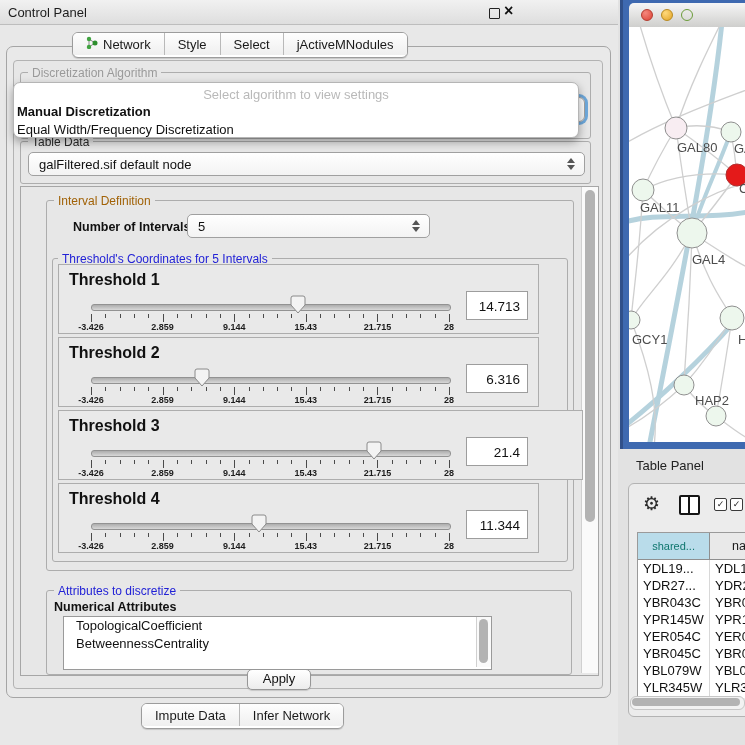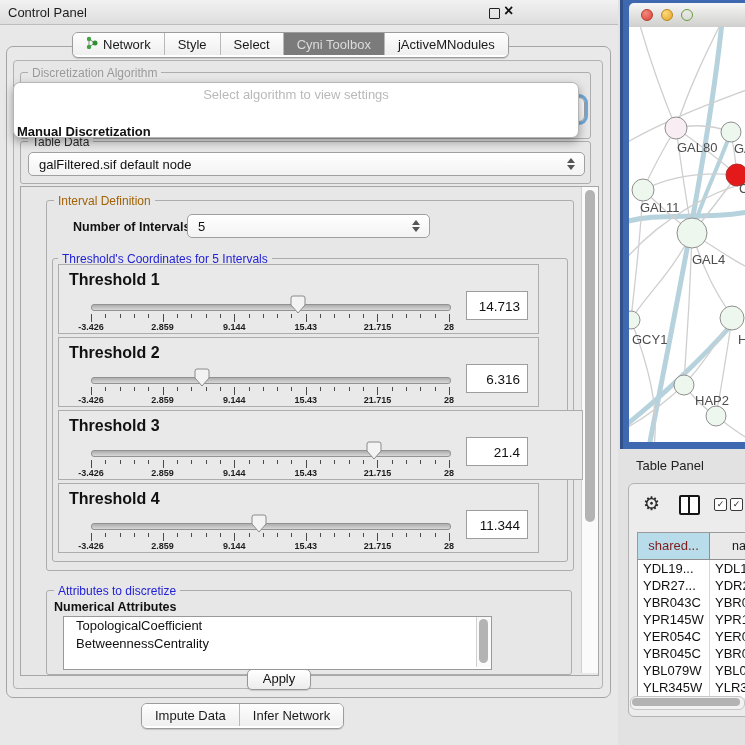--- a/index.html
+++ b/index.html
@@ -26,21 +26,21 @@
   .t-green{color:#a16207;} .t-blue{color:#2222d6;} .t-gray{color:#9a9a9a;} .t-dark{color:#2a2a2a;}
   .combo{background:linear-gradient(#ffffff,#f3f3f3);border:1px solid #a0a0a0;border-radius:5px;font-size:13px;color:#111;display:flex;align-items:center;padding-left:10px;box-sizing:border-box;}
   .stepper{position:absolute;right:9px;top:50%;transform:translateY(-50%);width:8px;height:12px;}
   .stepper:before,.stepper:after{content:"";position:absolute;left:0;border-left:4px solid transparent;border-right:4px solid transparent;}
   .stepper:before{top:0;border-bottom:5px solid #555;}
   .stepper:after{bottom:0;border-top:5px solid #555;}
   #algo-combo{left:28px;top:97px;width:557px;height:25px;box-shadow:0 0 0 3px rgba(88,156,215,.85);border-radius:6px;}
   
   #popup{left:13px;top:82px;width:564px;height:54px;background:#fff;border:1px solid #b5b5b5;border-radius:7px;box-shadow:0 4px 10px rgba(0,0,0,.35);z-index:30;}
   #popup .ph{font-size:13px;color:#b9b9b9;text-align:center;padding-top:4px;height:16px;}
-  #popup .opt{font-size:13px;color:#111;padding:1px 3px;line-height:16px;white-space:nowrap;margin-top:20px;}
+  #popup .opt{font-size:13px;color:#111;padding:1px 3px;line-height:16px;white-space:nowrap;}
   #popup .opt.hl{font-weight:700;}
   
   #scrollpane{left:20px;top:186px;width:577px;height:488px;border:1px solid #a6a6a6;background:#e7e7e7;}
   .vsb-track{background:#fafafa;border-left:1px solid #d0d0d0;}
   .sb-thumb{position:absolute;background:#b3b3b3;border-radius:5px;}
   
   .thr-box{position:absolute;left:58px;width:479px;height:68px;border:1px solid #adadad;background:#e9e9e9;}
   .thr-label{position:absolute;left:10px;top:6px;font-size:16px;font-weight:700;color:#111;}
   .thr-track{position:absolute;left:32px;top:39px;width:358px;height:5px;border:1px solid #929292;border-radius:3px;background:linear-gradient(#adadad,#d8d8d8);}
   .thr-thumb{position:absolute;top:30px;width:16px;height:19px;}
@@ -63,21 +63,21 @@
   #net-canvas{left:629px;top:27px;width:116px;height:415px;background:#fff;overflow:hidden;text-align:right;}
   
   #tp-title{left:636px;top:458px;font-size:13px;color:#222;}
   #tp-box{left:628px;top:483px;width:130px;height:232px;background:#ececec;border:1px solid #b3b3b3;border-radius:6px;}
   #gear-icon{left:643px;top:492px;font-size:19px;color:#2b2b2b;}
   #cols-icon{left:679px;top:495px;width:17px;height:16px;border:2px solid #151515;border-radius:2px;background:#fff;}
   #cols-icon:before{content:"";position:absolute;left:7px;top:0;width:2px;height:100%;background:#151515;}
   .cb-icon{width:11px;height:11px;border:1.5px solid #3a3a3a;border-radius:2px;background:#fff;font-size:9px;line-height:10px;text-align:center;color:#222;}
   #tp-table{left:637px;top:532px;width:108px;height:165px;background:#fff;border:1px solid #9a9a9a;border-bottom:none;overflow:hidden;}
   .tp-header{display:flex;height:26px;border-bottom:1px solid #8f8f8f;}
-  .tp-h1{width:72px;background:#b9dcea;border-right:1px solid #8f8f8f;font-size:13px;color:#7f1d1d;text-align:center;line-height:26px;}
+  .tp-h1{width:72px;background:#b9dcea;border-right:1px solid #8f8f8f;font-size:11px;color:#0f766e;text-align:center;line-height:26px;}
   .tp-h2{flex:1;background:#e9e9e9;font-size:12.5px;color:#1a1a1a;line-height:26px;padding-left:22px;white-space:nowrap;}
   .tp-row{display:flex;height:17px;}
   .tp-c1{width:72px;border-right:1px solid #d8d8d8;font-size:13px;color:#111;padding-left:5px;line-height:17px;box-sizing:border-box;white-space:nowrap;}
   .tp-c2{flex:1;font-size:13px;color:#111;padding-left:5px;line-height:17px;white-space:nowrap;overflow:hidden;}
   #tp-hsb{left:630px;top:696px;width:113px;height:12px;background:#f2f2f2;border:1px solid #c6c6c6;border-radius:6px;}
   #tp-hsb .sb-thumb{left:1px;top:1px;width:108px;height:8px;}
   .nodelabel{font-size:13px;fill:#4d4d4d;}
 </style>
 </head>
 <body>
@@ -102,23 +102,20 @@
               <circle cx="3" cy="11" r="2.2" fill="#41a341"></circle>
               <circle cx="9" cy="7" r="2.5" fill="#2e8f2e"></circle>
             </svg></span>
           <span>Network</span>
         </button>
         <button class="seg-btn">
           <span>Style</span>
         </button>
         <button class="seg-btn">
           <span>Select</span>
-        </button>
-        <button class="seg-btn sel">
-          <span>Cyni Toolbox</span>
         </button>
         <button class="seg-btn">
           <span>jActiveMNodules</span>
         </button>
       </div>
     <div id="innerpane" class="abs"></div>
 
     <div class="abs group" style="left:20px;top:72px;width:569px;height:65px;"></div>
     <div class="abs group-title t-gray" style="left:28px;top:66px;">Discretization Algorithm</div>
     <div id="algo-combo" class="abs combo">
@@ -344,20 +341,21 @@
         <button class="seg-btn">
           <span>Impute Data</span>
         </button>
         <button class="seg-btn">
           <span>Infer Network</span>
         </button>
       </div>
   <div id="popup" class="abs">
         <div class="ph">Select algorithm to view settings</div>
         <div class="opt hl">Manual Discretization</div>
+        <div class="opt">Equal Width/Frequency Discretization</div>
       </div>
     </div>
 
   <div id="netwin" class="abs"></div>
   <div id="net-titlebar" class="abs">
     <div id="light-red" class="light"></div>
     <div id="light-yellow" class="light"></div>
     <div id="light-green" class="light"></div>
   </div>
   <div id="net-canvas" class="abs">

